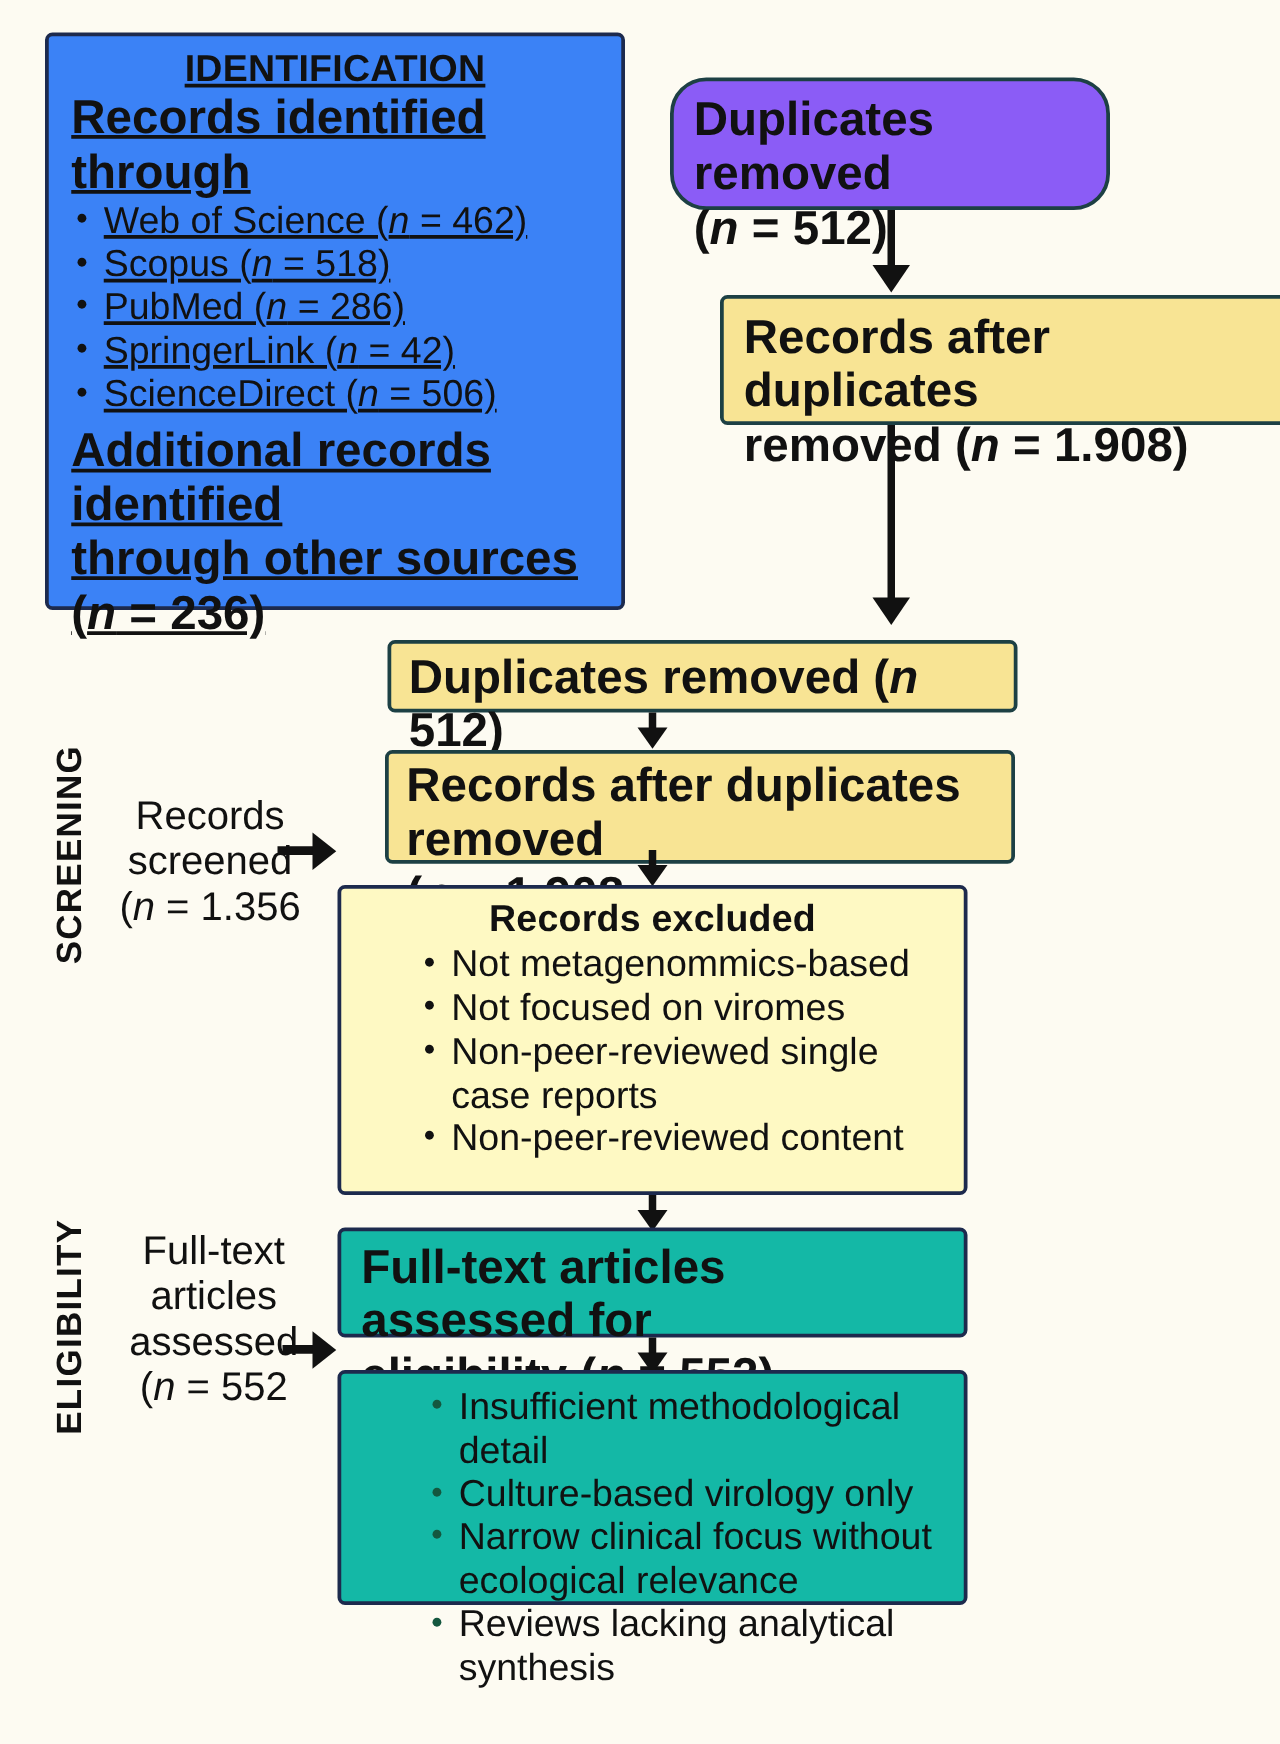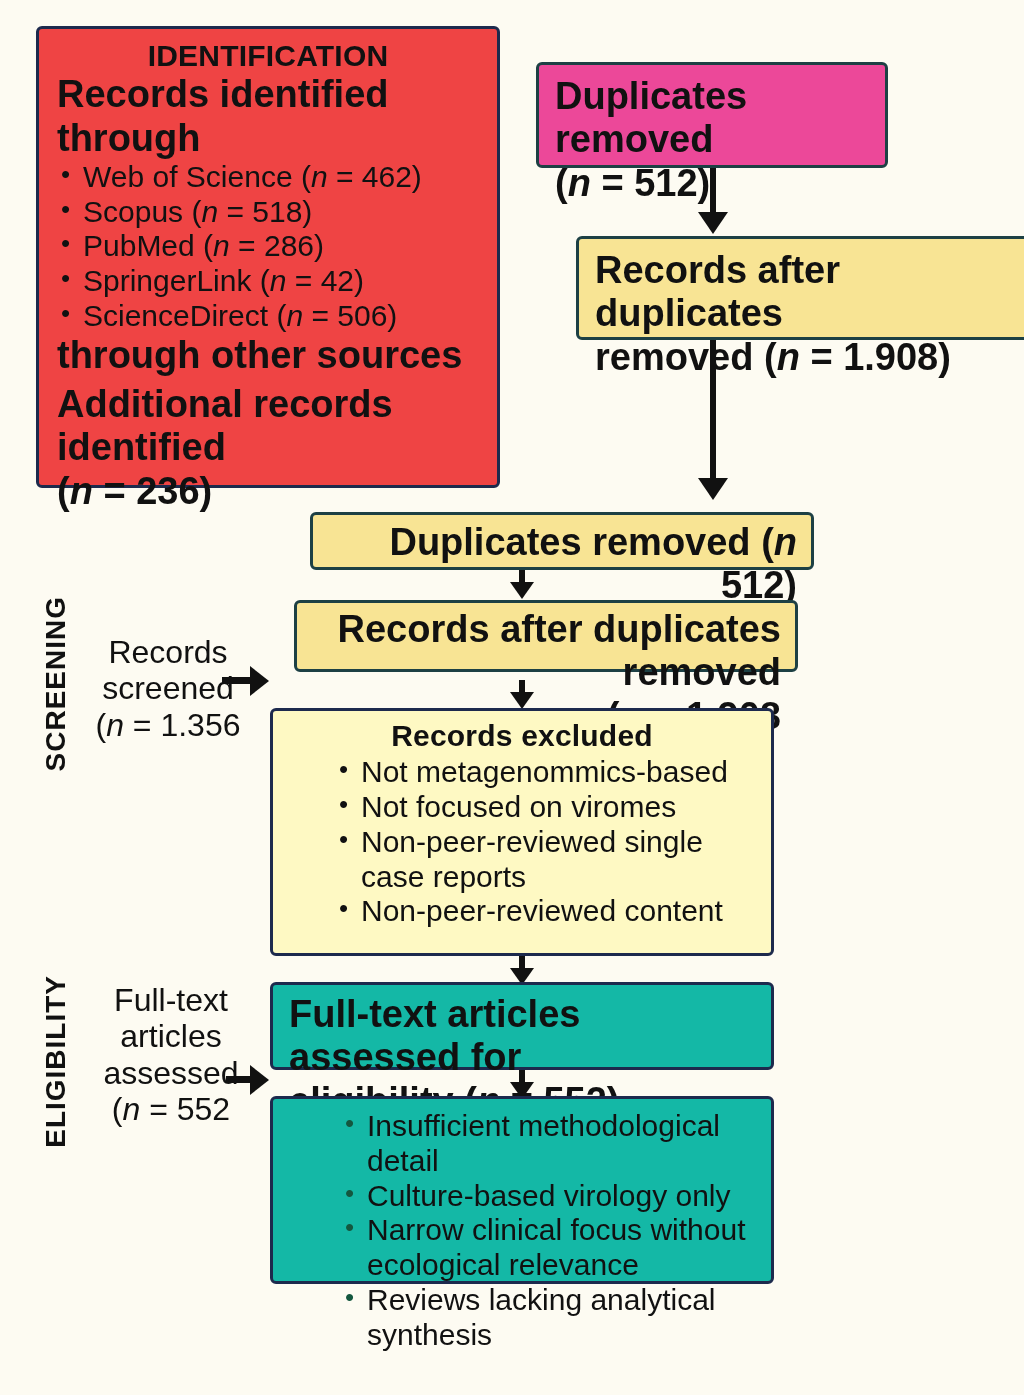--- a/index.html
+++ b/index.html
@@ -24,38 +24,38 @@
 
   
   .box {
     position: absolute;
     box-sizing: border-box;
     border: 3px solid #1d2a4d;
     border-radius: 6px;
     padding: 8px 14px;
     line-height: 1.14;
   }
-  .box.blue   { background: #ef4444; border-color: #1d2a4d; }
+  .box.blue   { background: #3b82f6; border-color: #1d2a4d; text-decoration: underline; }
   .box.yellow { background: #f8e494; border-color: #1d4044; margin-left: 40px; }
-  .box.white  { background: #ec4899; border-color: #1d4044; }
+  .box.white  { background: #8b5cf6; border-color: #1d4044; border-radius: 29px; }
   .box.white2 { background: #fef9c3; border-color: #1d2a4d; }
   .box.purple { background: #14b8a6; border-color: #1d2a4d; }
 
   .ttl {
     font-weight: bold;
     font-size: 30px;
     letter-spacing: .2px;
   }
   .ttl.center { text-align: center; }
 
   .bodytext {
     font-weight: bold;
     font-size: 38px;
   }
-  .bodytext.center { text-align: right; }
+  .bodytext.center { text-align: left; }
 
   ul.blist {
     list-style: none;
     margin: 0;
     padding: 0;
   }
   ul.blist li {
     position: relative;
     padding-left: 26px;
     font-weight: normal;
@@ -146,22 +146,22 @@
   <div class="box blue" style="left:36px; top:26px; width:464px; height:462px; padding:10px 18px;">
     <div class="ttl center">IDENTIFICATION</div>
     <div class="bodytext">Records identified through</div>
     <ul class="blist">
       <li>Web of Science (<i>n</i> = 462)</li>
       <li>Scopus (<i>n</i> = 518)</li>
       <li>PubMed (<i>n</i> = 286)</li>
       <li>SpringerLink (<i>n</i> = 42)</li>
       <li>ScienceDirect (<i>n</i> = 506)</li>
     </ul>
+    <div class="bodytext" style="margin-top:6px;">Additional records identified</div>
     <div class="bodytext">through other sources</div>
-    <div class="bodytext" style="margin-top:6px;">Additional records identified</div>
     <div class="bodytext">(<i>n</i> = 236)</div>
   </div>
 
   <div class="box white" style="left:536px; top:62px; width:352px; height:106px; padding:10px 16px;">
     <div class="bodytext">Duplicates removed</div>
     <div class="bodytext">(<i>n</i> = 512)</div>
   </div>
 
   <div class="vline" style="left:710px; top:168px; height:48px;"></div>
   <div class="arrowhead-down" style="left:698px; top:212px;"></div>
@@ -176,21 +176,21 @@
 
   <div class="stage-label" style="left:40px; top:596px;">SCREENING</div>
 
   <div class="box yellow" style="left:270px; top:512px; width:504px; height:58px; padding:6px 14px;">
     <div class="bodytext center">Duplicates removed (<i>n</i> 512)</div>
   </div>
 
   <div class="vline" style="left:519px; top:570px; height:16px;"></div>
   <div class="arrowhead-down small" style="left:510px; top:582px;"></div>
 
-  <div class="box yellow" style="left:254px; top:600px; width:504px; height:72px; padding:5px 14px;">
+  <div class="box yellow" style="left:268px; top:600px; width:504px; height:91px; padding:5px 14px;">
     <div class="bodytext center">Records after duplicates removed</div>
     <div class="bodytext center">(<i>n</i> = 1.908</div>
   </div>
 
   <div class="side-note" style="left:88px; top:634px; width:160px;">
     <div>Records</div>
     <div>screened</div>
     <div>(<i>n</i> = 1.356</div>
   </div>
   <div class="hline" style="left:222px; top:677px; width:30px;"></div>

